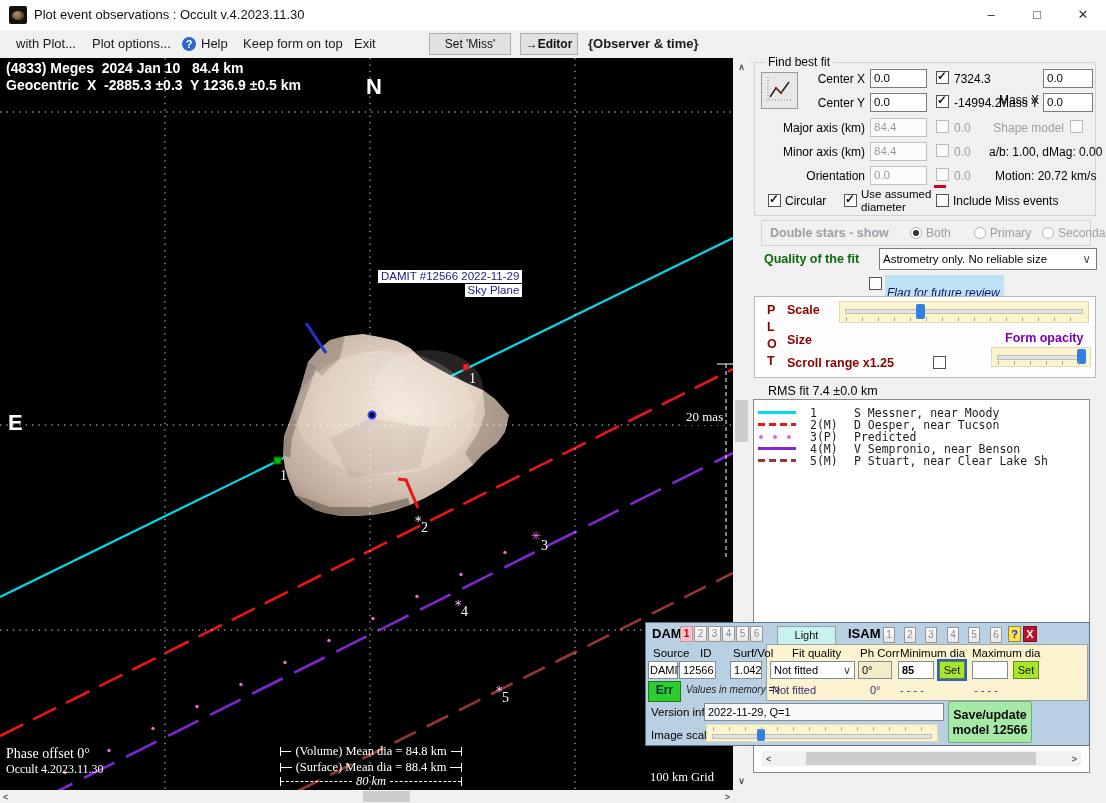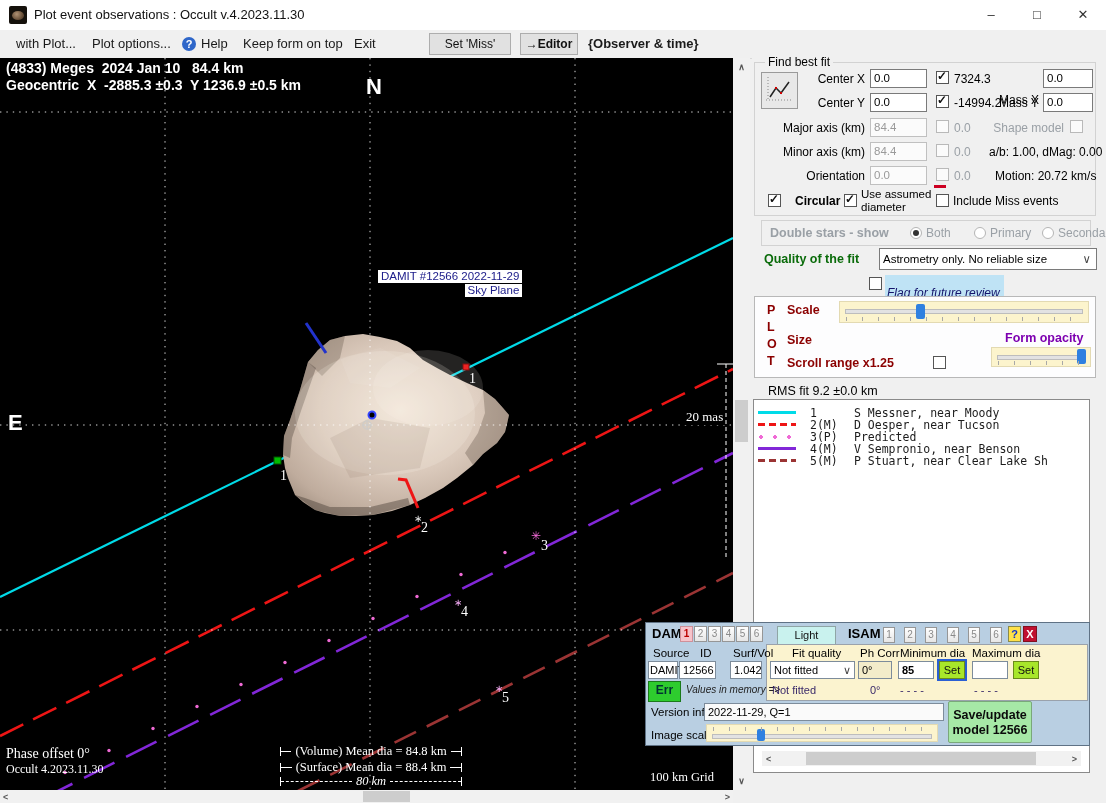--- a/index.html
+++ b/index.html
@@ -296,21 +296,21 @@
     <div class="abs" style="left:237px;top:87px;">a/b: 1.00, dMag: 0.00</div>
 
     <div class="lab-r abs" style="left:20px;top:111px;width:93px;">Orientation</div>
     <div class="field dis abs" style="left:118px;top:108px;width:57px;">0.0</div>
     <div class="cb dis abs" style="left:184px;top:110px;"></div>
     <div class="graytxt abs" style="left:202px;top:111px;">0.0</div>
     <div class="abs" style="left:243px;top:111px;">Motion: 20.72 km/s</div>
 
     <div class="abs" style="left:182px;top:127px;width:12px;height:3px;background:#cc0022;"></div>
     <div class="cb ck abs" style="left:16px;top:136px;"></div>
-    <div class="abs" style="left:43px;top:136px;font-weight:bold;">Circular</div>
+    <div class="abs" style="left:33px;top:136px;">Circular</div>
     <div class="cb ck abs" style="left:92px;top:136px;"></div>
     <div class="abs" style="left:109px;top:130px;width:74px;font-size:11.5px;line-height:13px;">Use assumed diameter</div>
     <div class="cb abs" style="left:184px;top:136px;"></div>
     <div class="abs" style="left:201px;top:136px;">Include Miss events</div>
 
     <div class="grp abs" style="left:9px;top:162px;width:330px;height:26px;">
       <div class="graytxt abs" style="left:8px;top:5px;font-weight:bold;font-size:12.5px;">Double stars - show</div>
       <div class="rd sel dis abs" style="left:148px;top:6px;"></div>
       <div class="graytxt abs" style="left:164px;top:5px;">Both</div>
       <div class="rd dis abs" style="left:212px;top:6px;"></div>
@@ -342,21 +342,21 @@
       <div class="purp abs" style="left:250px;top:34px;">Form opacity</div>
       <div class="slider abs" style="left:236px;top:50px;width:100px;height:20px;">
         <div class="sl-track"></div>
           <div class="sl-thumb" style="left:85px;top:1px;"></div>
           <div class="sl-ticks"></div>
       </div>
       <div class="dred abs" style="left:32px;top:59px;">Scroll range x1.25</div>
       <div class="cb abs" style="left:178px;top:59px;"></div>
     </div>
 
-    <div class="abs" style="left:16px;top:326px;font-size:12.5px;">RMS fit 9.2 ±0.0 km</div>
+    <div class="abs" style="left:16px;top:326px;font-size:12.5px;">RMS fit 7.4 ±0.0 km</div>
 
     <div id="listbox" class="abs">
       <div class="lg-sample lg-solid" style="top: 11px; --c: #00dbe8;"></div>
       <div class="lg-row" style="top:6px;left:56px;"><span class="lg-id">1</span><span>S Messner, near Moody</span></div>
       <div class="lg-sample lg-dash" style="top: 23px; --c: #ee1515;"></div>
       <div class="lg-row" style="top:18px;left:56px;"><span class="lg-id">2(M)</span><span>D Oesper, near Tucson</span></div>
       <div class="lg-sample lg-dots" style="top: 35px; --c: #f06ad6;"></div>
       <div class="lg-row" style="top:30px;left:56px;"><span class="lg-id">3(P)</span><span>Predicted</span></div>
       <div class="lg-sample lg-solid" style="top: 47px; --c: #8227d8;"></div>
       <div class="lg-row" style="top:42px;left:56px;"><span class="lg-id">4(M)</span><span>V Sempronio, near Benson</span></div>

